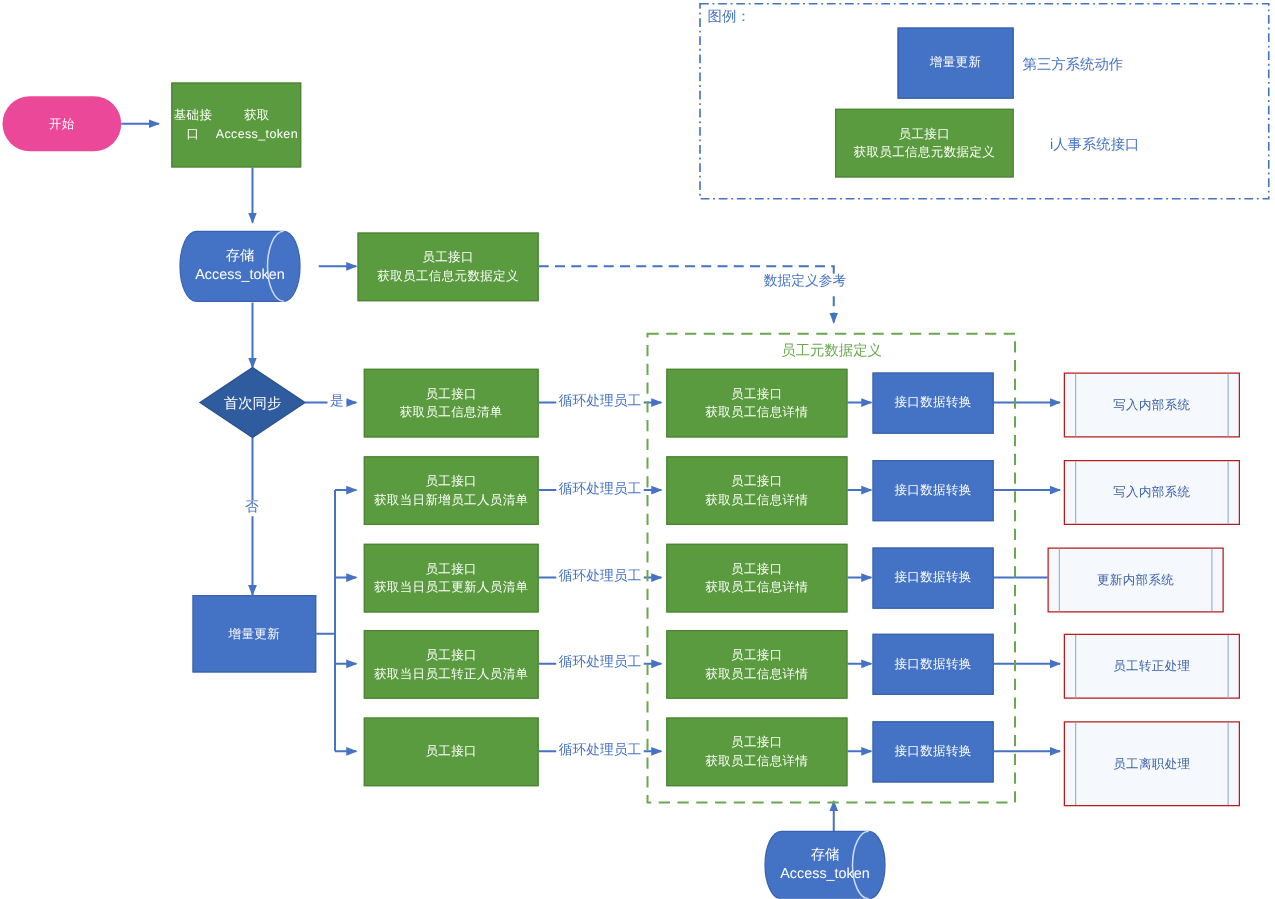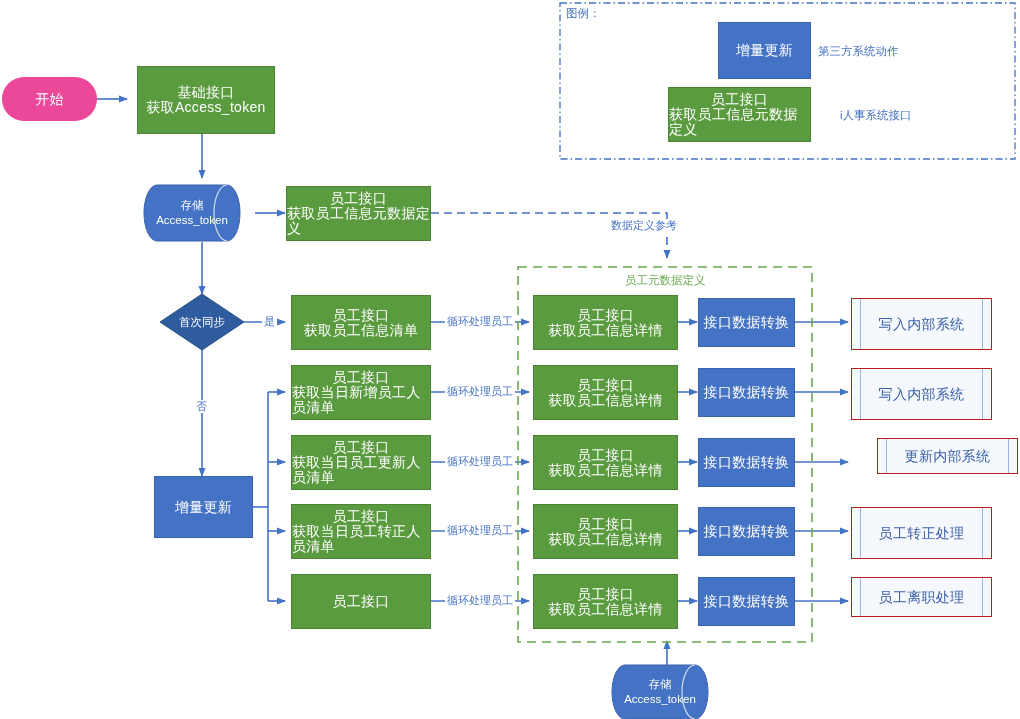--- a/index.html
+++ b/index.html
@@ -1,22 +1,22 @@
 <!DOCTYPE html>
 <html><head>
 <meta charset="utf-8">
 <style>
   html,body{margin:0;padding:0;background:#ffffff;}
   body{width:1020px;height:719px;overflow:hidden;
        font-family:"Liberation Sans","DejaVu Sans",sans-serif;}
   #stage{position:relative;width:1020px;height:719px;}
   svg{position:absolute;left:0;top:0;}
   .node{position:absolute;box-sizing:border-box;display:flex;
-        align-items:center;justify-content:center;
-        font-size:14px;line-height:15px;letter-spacing:.3px;}
+        align-items:center;justify-content:center;text-align:center;
+        font-size:10px;line-height:15px;letter-spacing:.3px;}
   .green{background:#5b9b3f;color:#ffffff;border:1px solid #4c8434;}
   .blue{background:#4472c4;color:#ffffff;border:1px solid #3a63ad;}
   .stadium{background:#ec4899;color:#ffffff;border-radius:22px;}
   .predef{background:#f5f8fd;color:#3a5fa8;border:1px solid #b91c1c;}
   .predef::before,.predef::after{content:"";position:absolute;top:0;bottom:0;
         width:0;border-left:1px solid #9bb5e0;}
   .predef::before{left:8px;}
   .predef::after{right:8px;}
   .edgelbl{position:absolute;color:#4472c4;font-size:11px;background:#ffffff;
         padding:0 2px;white-space:nowrap;line-height:13px;}
@@ -108,21 +108,21 @@
       <path d="M695,665 a13,27 0 0 0 0,54" fill="none" stroke="#cfdcf3" stroke-width="1.2"></path>
     </g>
 
     <polygon points="202,294 244,322 202,350 160,322" fill="#2f5c9e" stroke="#27508a" stroke-width="1"></polygon>
   </svg>
 
   <div class="node stadium" style="left:2px;top:77px;width:95px;height:44px;">
     <span>开始</span>
   </div>
 
-  <div class="node green" style="left:137px;top:66px;width:138px;height:68px;flex-direction:column;">
+  <div class="node green" style="left:137px;top:66px;width:104px;height:68px;">
     <span>基础接口</span>
     <span>获取Access_token</span>
   </div>
 
   <div class="cyl" style="left:157px;top:185px;width:86px;height:56px;">
     <div class="txt" style="flex-direction:column;">
       <span>存储</span>
       <span>Access_token</span>
     </div>
   </div>
@@ -186,21 +186,21 @@
     <span>获取当日员工更新人员清单</span>
   </div>
   <div class="edgelbl" style="left:445px;top:455px;">循环处理员工</div>
   <div class="node green" style="left:533px;top:435px;width:145px;height:55px;flex-direction:column;">
     <span>员工接口</span>
     <span>获取员工信息详情</span>
   </div>
   <div class="node blue" style="left:698px;top:438px;width:97px;height:49px;">
     <span>接口数据转换</span>
   </div>
-  <div class="node predef" style="left:877px;top:438px;width:141px;height:36px;position:absolute;">
+  <div class="node predef" style="left:838px;top:438px;width:141px;height:52px;position:absolute;">
     <span>更新内部系统</span>
   </div>
 
   <div class="node green" style="left:291px;top:504px;width:140px;height:55px;flex-direction:column;">
     <span>员工接口</span>
     <span>获取当日员工转正人员清单</span>
   </div>
   <div class="edgelbl" style="left:445px;top:524px;">循环处理员工</div>
   <div class="node green" style="left:533px;top:504px;width:145px;height:55px;flex-direction:column;">
     <span>员工接口</span>
@@ -217,21 +217,21 @@
     <span>员工接口</span>
   </div>
   <div class="edgelbl" style="left:445px;top:594px;">循环处理员工</div>
   <div class="node green" style="left:533px;top:574px;width:145px;height:55px;flex-direction:column;">
     <span>员工接口</span>
     <span>获取员工信息详情</span>
   </div>
   <div class="node blue" style="left:698px;top:577px;width:97px;height:49px;">
     <span>接口数据转换</span>
   </div>
-  <div class="node predef" style="left:851px;top:577px;width:141px;height:40px;position:absolute;">
+  <div class="node predef" style="left:851px;top:577px;width:141px;height:68px;position:absolute;">
     <span>员工离职处理</span>
   </div>
 
   <div class="cyl" style="left:625px;top:665px;width:86px;height:54px;">
     <div class="txt" style="flex-direction:column;">
       <span>存储</span>
       <span>Access_token</span>
     </div>
   </div>
 

